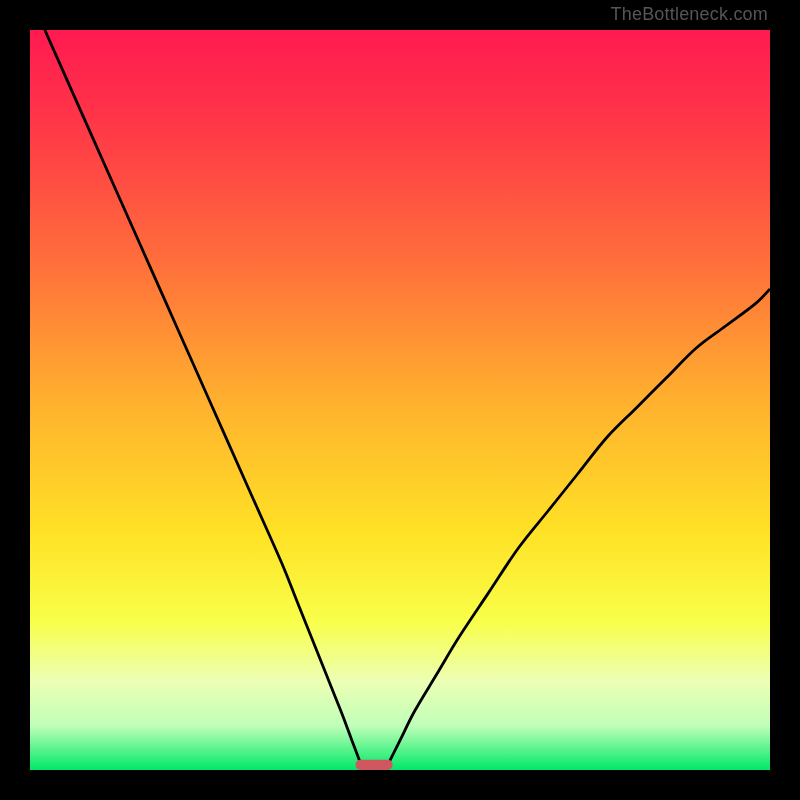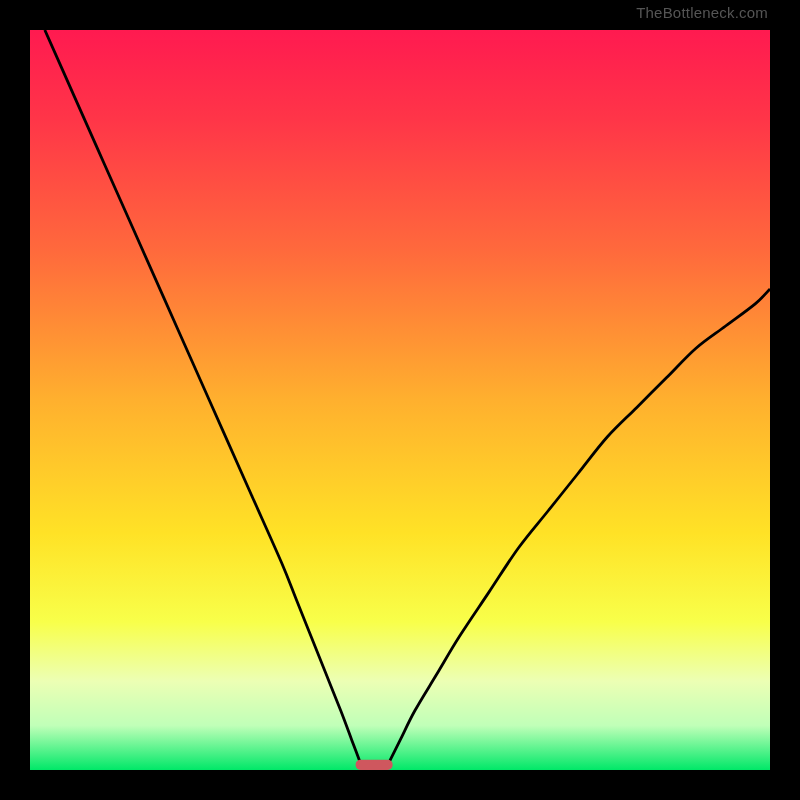--- a/index.html
+++ b/index.html
@@ -24,21 +24,21 @@
     left: 0;
     top: 0;
     width: 740px;
     height: 740px;
   }
   .watermark {
     position: absolute;
     top: 4px;
     right: 32px;
     color: #555;
-    font-size: 15px;
+    font-size: 18px;
     font-weight: 500;
     letter-spacing: 0.2px;
     user-select: none;
   }
   .curve {
     fill: none;
     stroke: #000;
     stroke-width: 2.8;
   }
   .marker {

